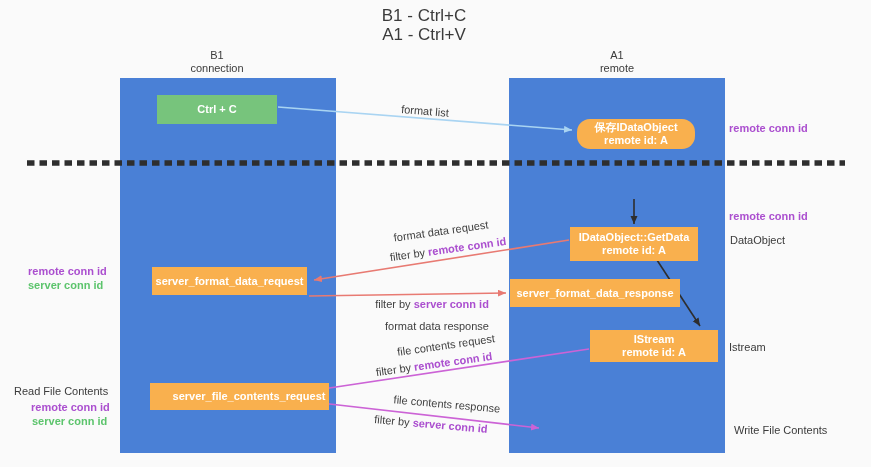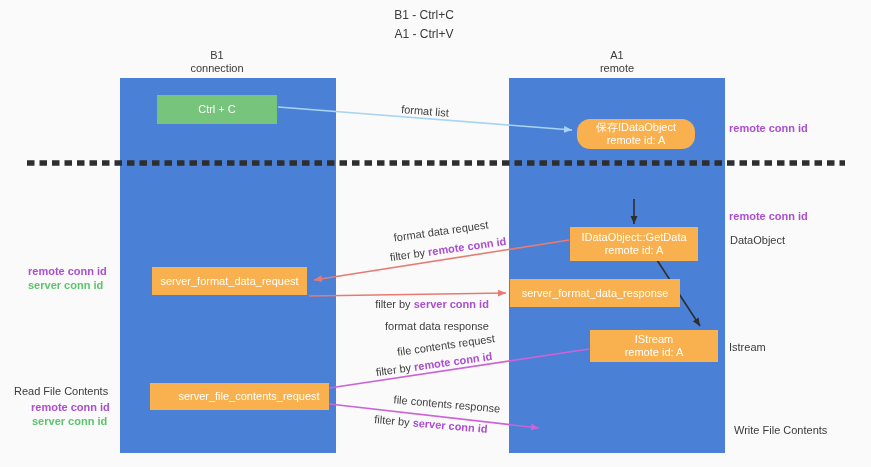--- a/index.html
+++ b/index.html
@@ -13,29 +13,29 @@
     background:#fafafa;
     overflow:hidden;
   }
   .col{
     position:absolute;top:78px;height:375px;width:216px;
     background:#4a80d6;
   }
   #svg-layer{position:absolute;left:0;top:0;width:871px;height:467px;pointer-events:none;}
   .title{
     position:absolute;left:424px;top:6px;transform:translateX(-50%);
-    text-align:center;font-size:12px;line-height:19px;color:#3b3b3b;white-space:nowrap;
+    text-align:center;font-size:17px;line-height:19px;color:#3b3b3b;white-space:nowrap;
   }
   .lifeline-header{
     position:absolute;top:49px;transform:translateX(-50%);
     text-align:center;font-size:11px;line-height:13px;color:#3b3b3b;white-space:nowrap;
   }
   .box{
     position:absolute;display:flex;flex-direction:column;align-items:center;justify-content:center;
-    color:#fff;font-size:11px;line-height:13px;text-align:center;white-space:nowrap;
+    color:#fff;font-size:11px;line-height:13px;text-align:center;white-space:nowrap;font-weight:bold;
   }
   .box.orange{background:#f9b04e;}
   .box.green{background:#77c47c;}
   .arrow-label{
     position:absolute;font-size:11px;color:#3f3f3f;white-space:nowrap;
     transform:translate(-50%,-50%);
   }
   .arrow-label .key-purple{color:#ab4fcf;font-weight:bold;}
   .side-label{
     position:absolute;font-size:11px;color:#3b3b3b;white-space:nowrap;

